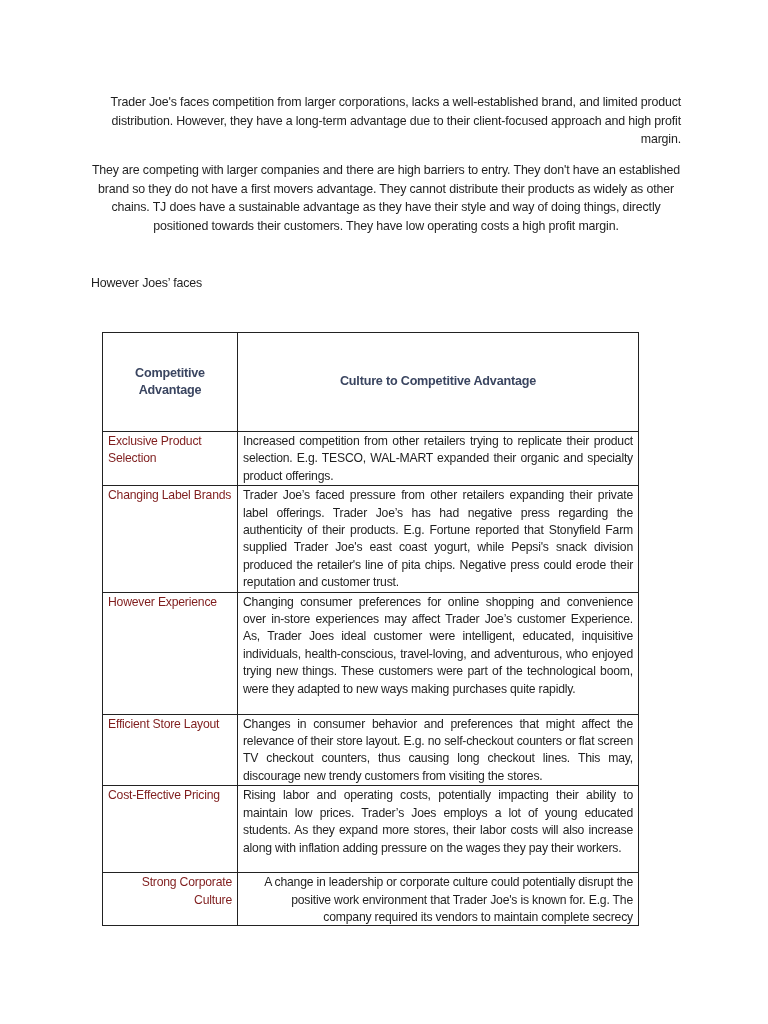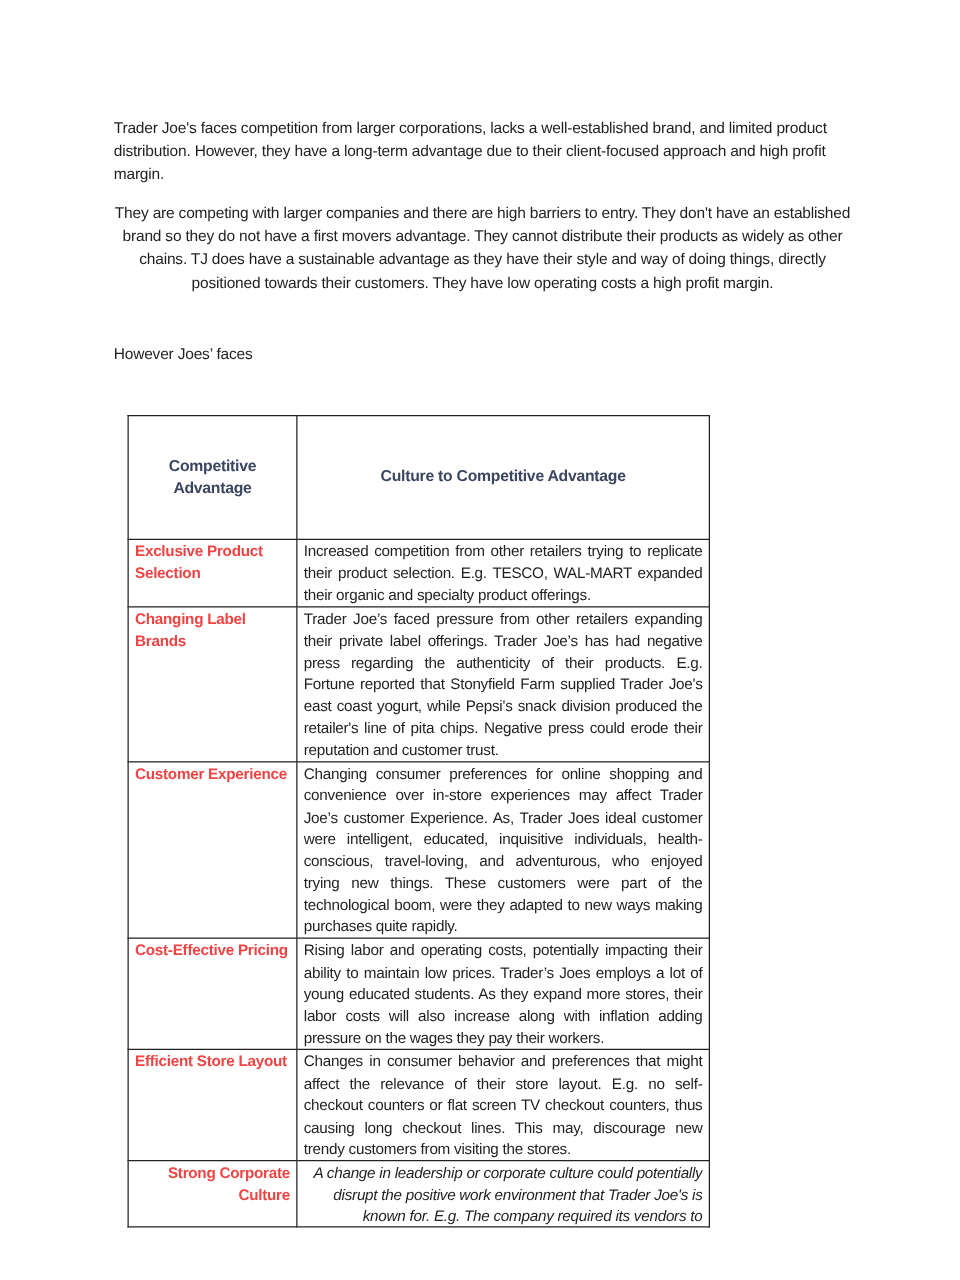--- a/index.html
+++ b/index.html
@@ -4,39 +4,39 @@
 <style>
   html, body { margin: 0; padding: 0; }
   body {
     width: 768px; height: 1024px; background: #ffffff; position: relative;
     font-family: "Liberation Sans", sans-serif; color: #1f1f1f; overflow: hidden;
   }
   .para {
     position: absolute; left: 91px; width: 590px;
     font-size: 12.4px; line-height: 18.6px; letter-spacing: -0.15px; margin: 0;
   }
-  #p1 { top: 93px; }
+  #p1 { top: 93px; text-align: right; }
   #p2 { top: 161px; text-align: center; }
   #p3 { top: 274px; }
   table.tbl {
-    position: absolute; left: 102px; top: 332px; width: 466px;
+    position: absolute; left: 102px; top: 332px; width: 537px;
     border-collapse: collapse; table-layout: fixed;
     font-size: 12.2px; line-height: 17.4px; letter-spacing: -0.2px;
   }
   .tbl td, .tbl th { border: 1.3px solid #222; vertical-align: top; padding: 0 5px; }
   .tbl col.c1 { width: 135px; }
   .tbl th {
     height: 98px; vertical-align: middle; text-align: center;
     color: #3a4560; font-weight: bold; font-size: 12.6px; line-height: 17.5px;
   }
   .tbl th.h1 { padding: 0 20px; }
-  .tbl td.adv { font-weight: bold; color: #ef4444; padding-top: 1px; }
+  .tbl td.adv { font-weight: normal; color: #7f1d1d; padding-top: 1px; }
   .tbl td.thr { text-align: justify; padding-top: 1px; }
   .tbl tr.last td { height: 51px; overflow: hidden; text-align: right; }
-  .clip { max-height: 51px; overflow: hidden; font-style: italic; }
+  .clip { max-height: 51px; overflow: hidden; }
 </style>
 </head>
 <body>
 
 <p id="p1" class="para">Trader Joe's faces competition from larger corporations, lacks a well-established brand, and limited product distribution. However, they have a long-term advantage due to their client-focused approach and high profit margin.</p>
 <p id="p2" class="para">They are competing with larger companies and there are high barriers to entry. They don't have an established brand so they do not have a first movers advantage. They cannot distribute their products as widely as other chains. TJ does have a sustainable advantage as they have their style and way of doing things, directly positioned towards their customers. They have low operating costs a high profit margin.</p>
 <p id="p3" class="para">However Joes’ faces</p>
 
 <table class="tbl">
   <colgroup>
@@ -50,30 +50,30 @@
   </tr>
   <tr style="height:53px">
     <td class="adv">Exclusive Product Selection</td>
     <td class="thr">Increased competition from other retailers trying to replicate their product selection. E.g. TESCO, WAL-MART expanded their organic and specialty product offerings.</td>
   </tr>
   <tr style="height:105px">
     <td class="adv">Changing Label Brands</td>
     <td class="thr">Trader Joe’s faced pressure from other retailers expanding their private label offerings. Trader Joe’s has had negative press regarding the authenticity of their products. E.g. Fortune reported that Stonyfield Farm supplied Trader Joe's east coast yogurt, while Pepsi's snack division produced the retailer's line of pita chips. Negative press could erode their reputation and customer trust.</td>
   </tr>
   <tr style="height:122px">
-    <td class="adv">Customer Experience</td>
+    <td class="adv">However Experience</td>
     <td class="thr">Changing consumer preferences for online shopping and convenience over in-store experiences may affect Trader Joe’s customer Experience. As, Trader Joes ideal customer were intelligent, educated, inquisitive individuals, health-conscious, travel-loving, and adventurous, who enjoyed trying new things. These customers were part of the technological boom, were they adapted to new ways making purchases quite rapidly.</td>
+  </tr>
+  <tr style="height:71px">
+    <td class="adv">Efficient Store Layout</td>
+    <td class="thr">Changes in consumer behavior and preferences that might affect the relevance of their store layout. E.g. no self-checkout counters or flat screen TV checkout counters, thus causing long checkout lines. This may, discourage new trendy customers from visiting the stores.</td>
   </tr>
   <tr style="height:87px">
     <td class="adv">Cost-Effective Pricing</td>
     <td class="thr">Rising labor and operating costs, potentially impacting their ability to maintain low prices. Trader’s Joes employs a lot of young educated students. As they expand more stores, their labor costs will also increase along with inflation adding pressure on the wages they pay their workers.</td>
-  </tr>
-  <tr style="height:71px">
-    <td class="adv">Efficient Store Layout</td>
-    <td class="thr">Changes in consumer behavior and preferences that might affect the relevance of their store layout. E.g. no self-checkout counters or flat screen TV checkout counters, thus causing long checkout lines. This may, discourage new trendy customers from visiting the stores.</td>
   </tr>
   <tr class="last">
     <td class="adv">Strong Corporate Culture</td>
     <td class="thr">
           <div class="clip">A change in leadership or corporate culture could potentially disrupt the positive work environment that Trader Joe's is known for. E.g. The company required its vendors to maintain complete secrecy</div>
         </td>
   </tr>
 </tbody>
   </table>
 

